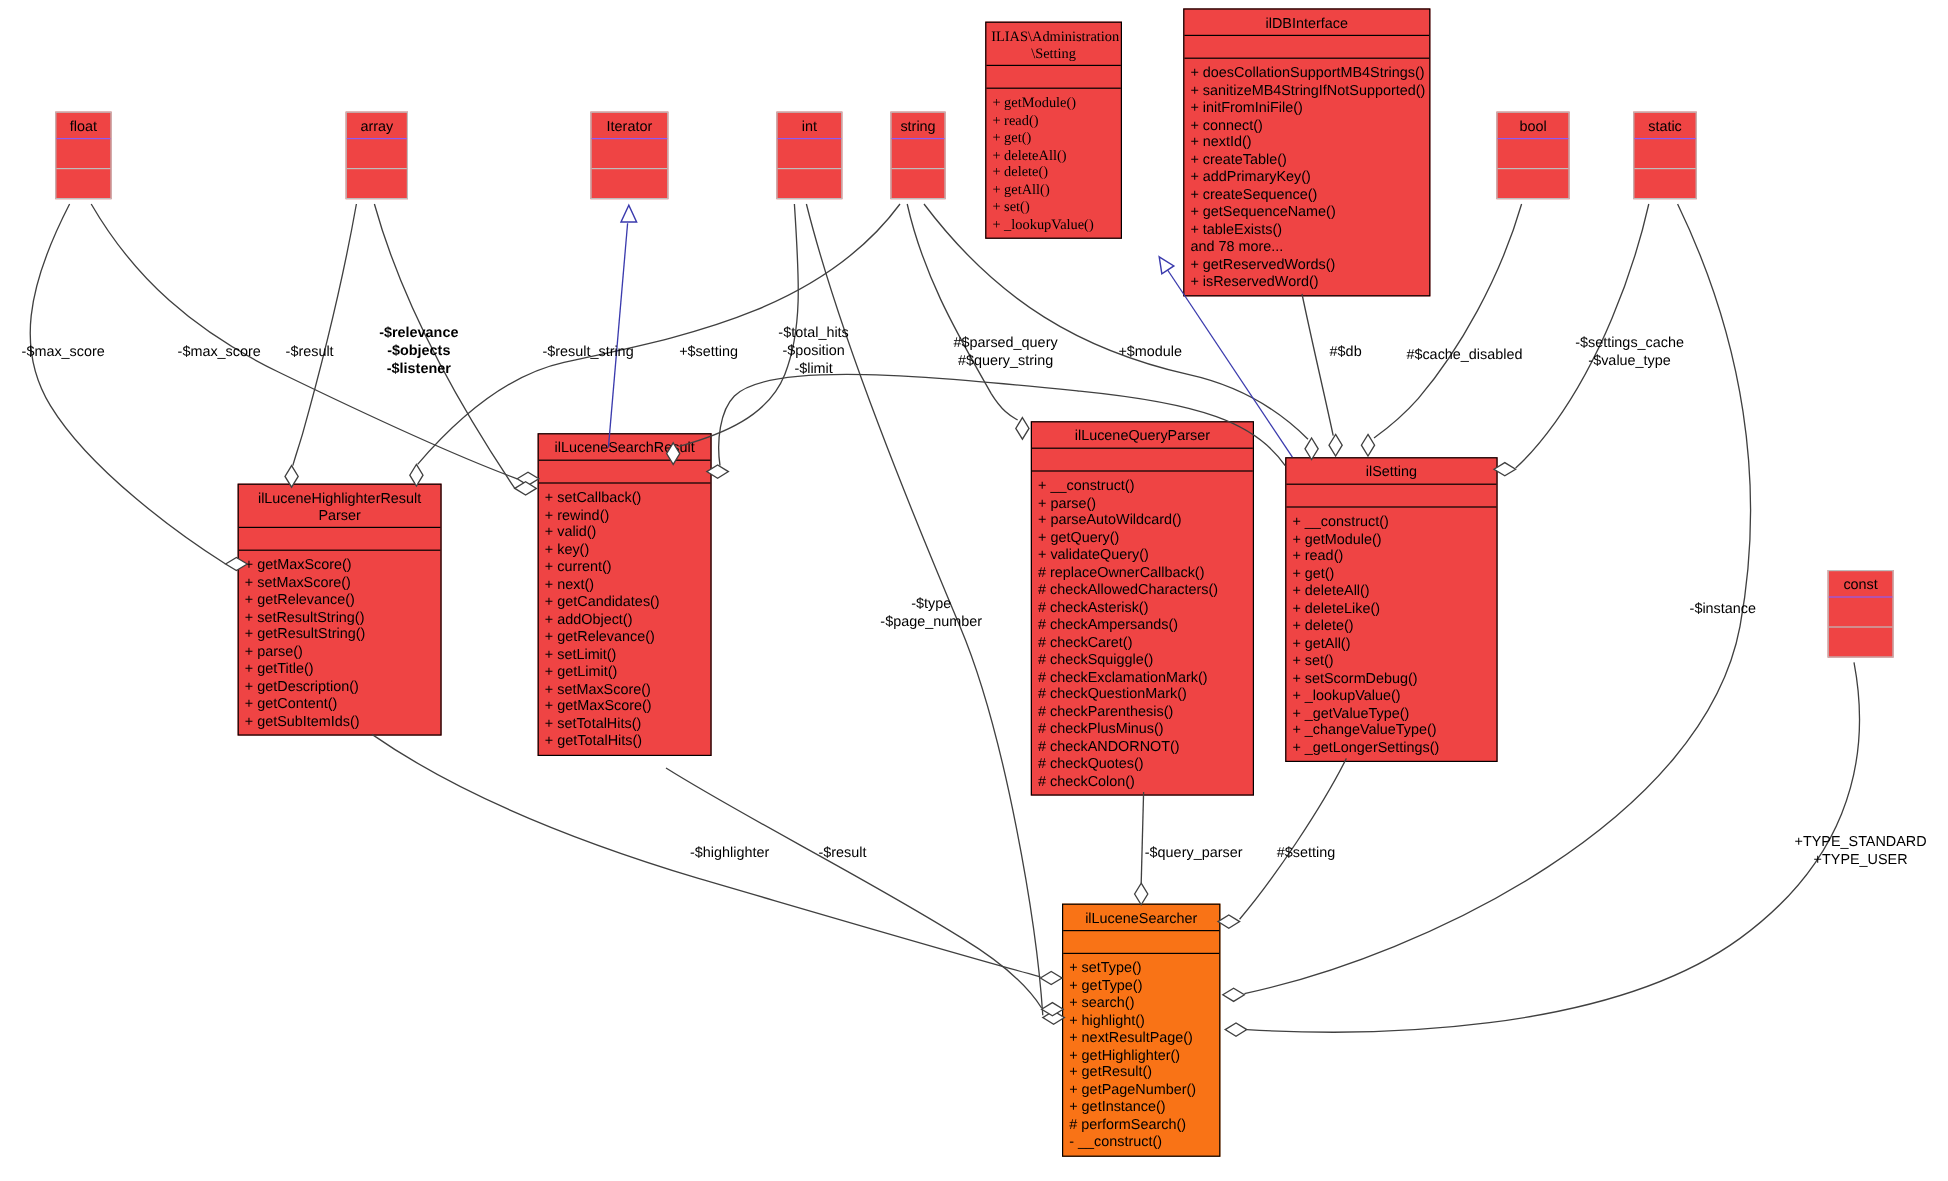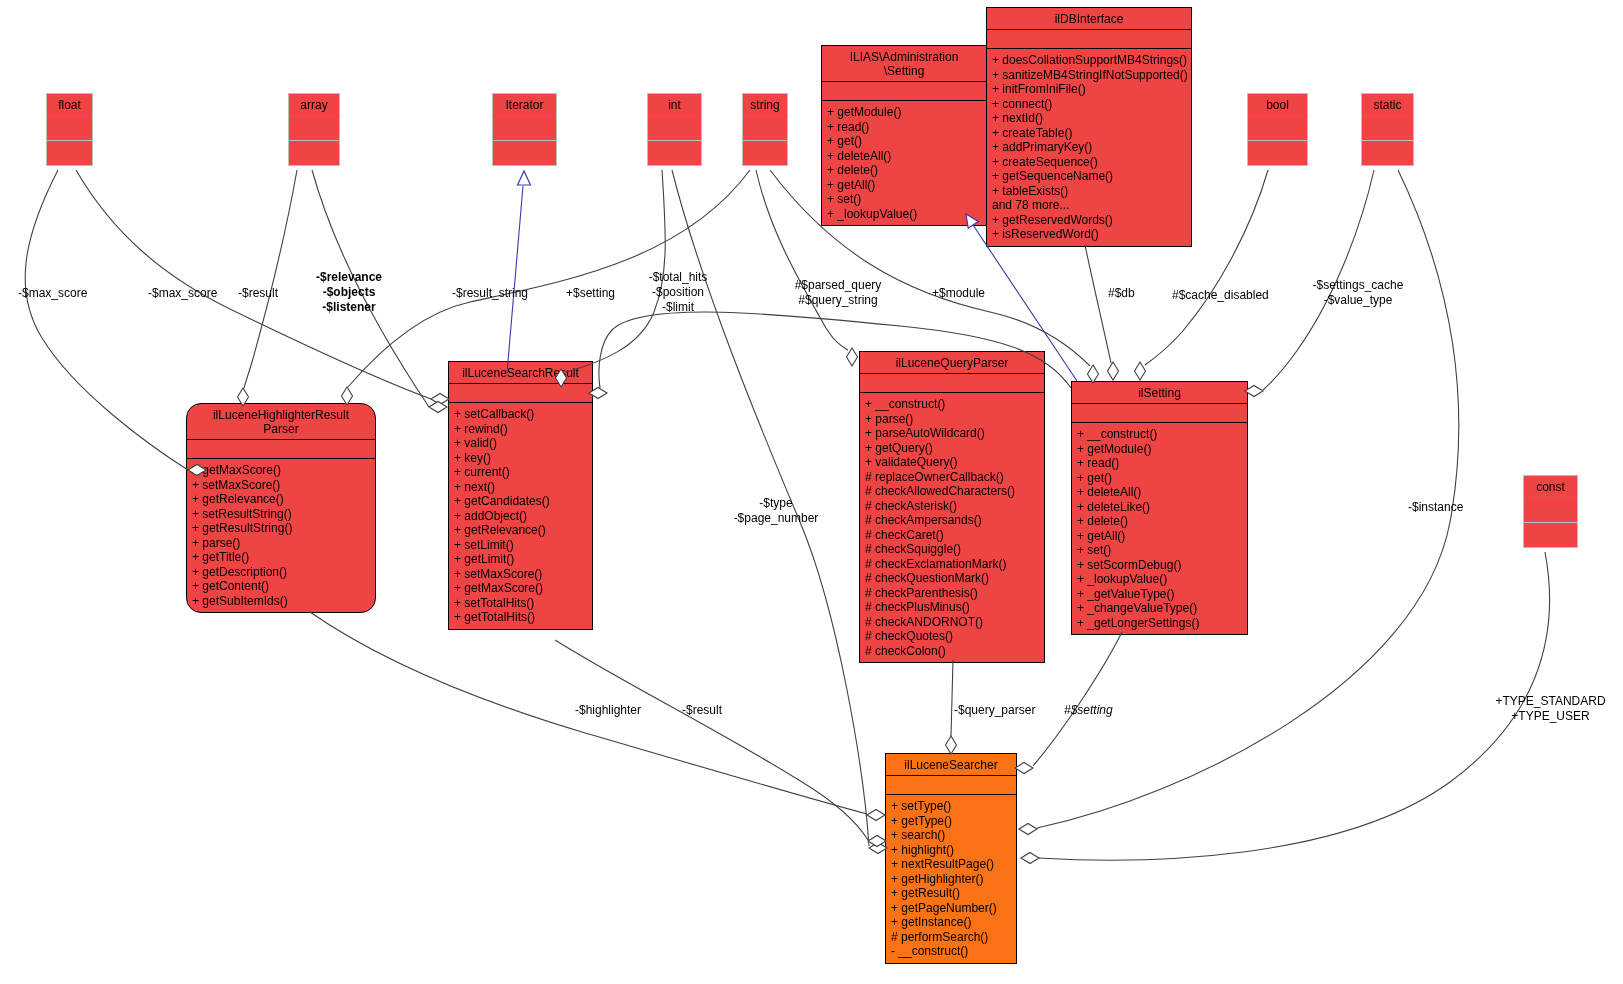--- a/index.html
+++ b/index.html
@@ -109,21 +109,21 @@
     <div class="ut">static</div>
     <div class="ua"></div>
     <div class="ua"></div>
   </div>
   <div class="ubox prim" style="left:1523px;top:475px;width:55px;">
     <div class="ut">const</div>
     <div class="ua"></div>
     <div class="ua"></div>
   </div>
 
-  <div class="ubox cls" style="left:821px;top:45px;width:166px;">
+  <div class="ubox cls" style="left:821px;top:18px;width:114px;font-family:Liberation Serif, serif;">
     <div class="ut">ILIAS\Administration
 \Setting</div>
     <div class="ua"></div>
     <div class="um">
         <div>+ getModule()</div>
         <div>+ read()</div>
         <div>+ get()</div>
         <div>+ deleteAll()</div>
         <div>+ delete()</div>
         <div>+ getAll()</div>
@@ -145,21 +145,21 @@
         <div>+ addPrimaryKey()</div>
         <div>+ createSequence()</div>
         <div>+ getSequenceName()</div>
         <div>+ tableExists()</div>
         <div>and 78 more...</div>
         <div>+ getReservedWords()</div>
         <div>+ isReservedWord()</div>
       </div>
   </div>
 
-  <div class="ubox cls" style="left:186px;top:403px;width:190px;border-radius:15px;">
+  <div class="ubox cls" style="left:198px;top:403px;width:170px;">
     <div class="ut">ilLuceneHighlighterResult
 Parser</div>
     <div class="ua"></div>
     <div class="um">
         <div>+ getMaxScore()</div>
         <div>+ setMaxScore()</div>
         <div>+ getRelevance()</div>
         <div>+ setResultString()</div>
         <div>+ getResultString()</div>
         <div>+ parse()</div>
@@ -272,18 +272,18 @@
   <div class="elabel" style="left:932px;top:286px;">+$module</div>
   <div class="elabel" style="left:1108px;top:286px;">#$db</div>
   <div class="elabel" style="left:1172px;top:288px;">#$cache_disabled</div>
   <div class="elabel c" style="left:1300px;top:278px;width:116px;">-$settings_cache
 -$value_type</div>
   <div class="elabel c" style="left:728px;top:496px;width:96px;">-$type
 -$page_number</div>
   <div class="elabel" style="left:528px;top:703px;margin-left:47px;">-$highlighter</div>
   <div class="elabel" style="left:682px;top:703px;">-$result</div>
   <div class="elabel" style="left:954px;top:703px;">-$query_parser</div>
-  <div class="elabel" style="left:1064px;top:703px;font-style:italic;">#$setting</div>
+  <div class="elabel" style="left:1064px;top:703px;">#$setting</div>
   <div class="elabel" style="left:1408px;top:500px;">-$instance</div>
   <div class="elabel c" style="left:1483px;top:694px;width:135px;">+TYPE_STANDARD
 +TYPE_USER</div>
 
 </div>
 
 </body></html>

